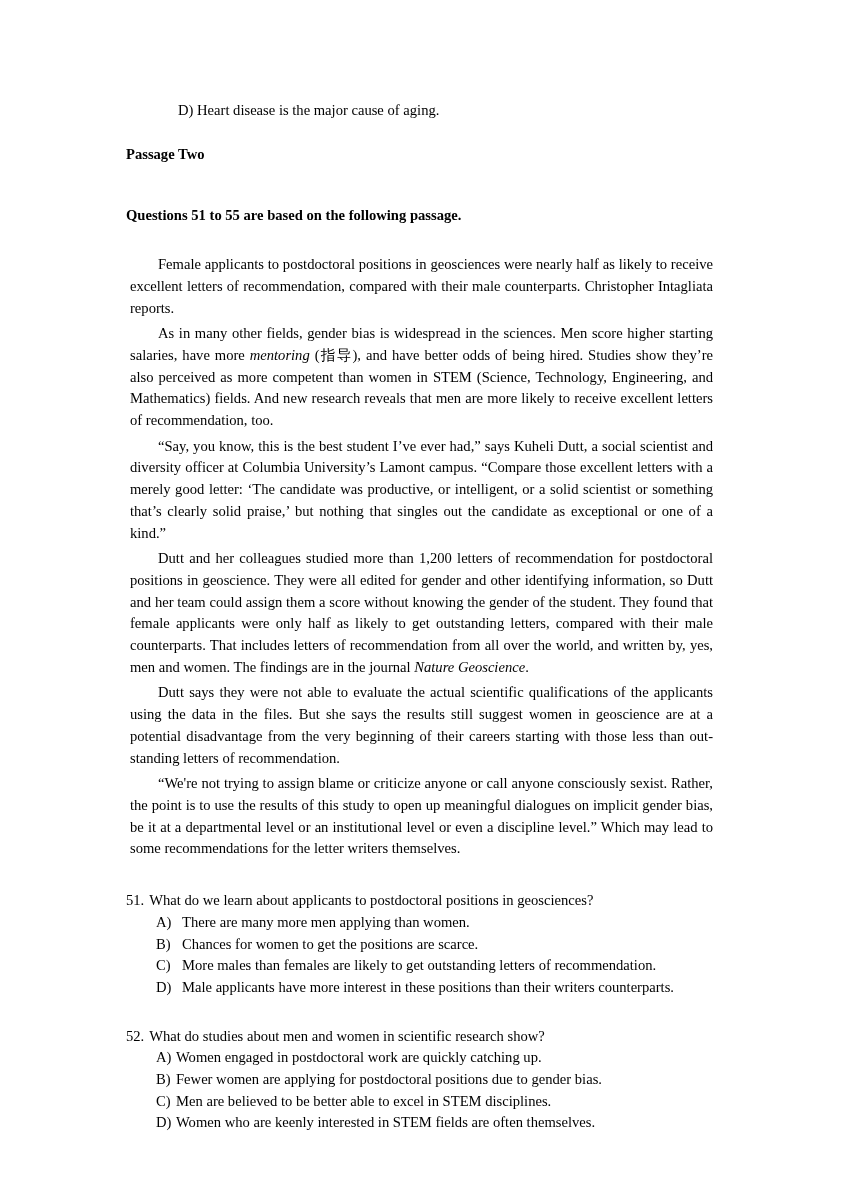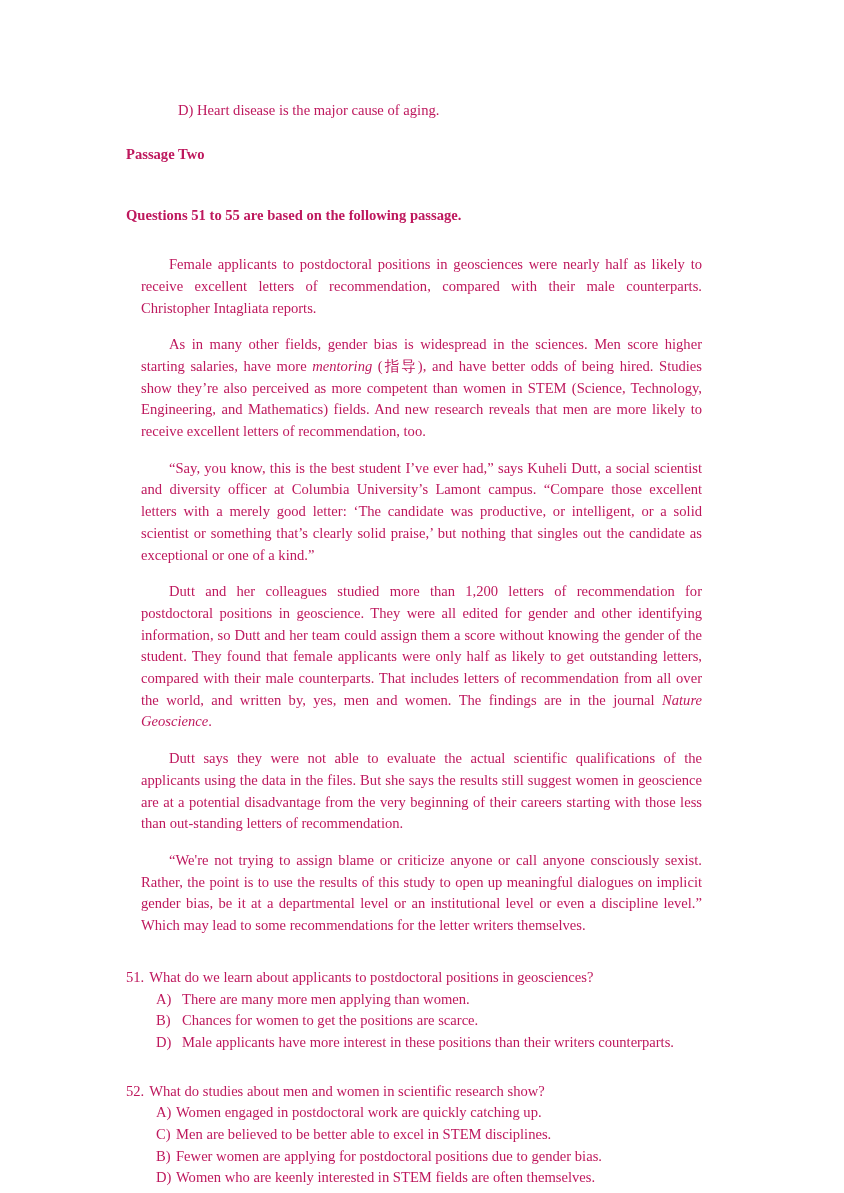--- a/index.html
+++ b/index.html
@@ -5,21 +5,21 @@
   html, body {
     margin: 0;
     padding: 0;
     background: #ffffff;
   }
   .page {
     position: relative;
     width: 844px;
     height: 1193px;
     background: #ffffff;
-    color: #be185d;
+    color: #000000;
     font-family: "Liberation Serif", "DejaVu Serif", serif;
     font-size: 14.6px;
     line-height: 21.7px;
     overflow: hidden;
   }
   .content {
     position: absolute;
     left: 126px;
     top: 100px;
     width: 591px;
@@ -32,21 +32,21 @@
     margin-top: 22px;
   }
   .section-directions {
     font-weight: 700;
     margin-top: 40px;
   }
   .passage {
     margin-top: 27px;
   }
   .para {
-    margin: 15px;
+    margin: 4px;
     text-align: justify;
     text-indent: 28px;
   }
   .para i {
     font-style: italic;
   }
   .question {
     margin-top: 27px;
   }
   .question.first {
@@ -85,30 +85,31 @@
       <p class="para"><span>“We're not trying to assign blame or criticize anyone or call anyone consciously sexist. Rather, the point is to use the results of this study to open up meaningful dialogues on implicit gender bias, be it at a departmental level or an institutional level or even a discipline level.” Which may lead to some recommendations for the letter writers themselves.</span></p>
     </div>
 
     <div class="question first q1">
       <div class="stem">
         <span class="qnum">51.</span><span>What do we learn about applicants to postdoctoral positions in geosciences?</span>
       </div>
       <div class="options">
         <div class="option"><span class="opt-label">A)</span><span class="opt-text">There are many more men applying than women.</span></div>
         <div class="option"><span class="opt-label">B)</span><span class="opt-text">Chances for women to get the positions are scarce.</span></div>
+        <div class="option"><span class="opt-label">C)</span><span class="opt-text">More males than females are likely to get outstanding letters of recommendation.</span></div>
         <div class="option"><span class="opt-label">D)</span><span class="opt-text">Male applicants have more interest in these positions than their writers counterparts.</span></div>
       </div>
     </div>
 
     <div class="question q2">
       <div class="stem">
         <span class="qnum">52.</span><span>What do studies about men and women in scientific research show?</span>
       </div>
       <div class="options">
         <div class="option"><span class="opt-label">A)</span><span class="opt-text">Women engaged in postdoctoral work are quickly catching up.</span></div>
+        <div class="option"><span class="opt-label">B)</span><span class="opt-text">Fewer women are applying for postdoctoral positions due to gender bias.</span></div>
         <div class="option"><span class="opt-label">C)</span><span class="opt-text">Men are believed to be better able to excel in STEM disciplines.</span></div>
-        <div class="option"><span class="opt-label">B)</span><span class="opt-text">Fewer women are applying for postdoctoral positions due to gender bias.</span></div>
         <div class="option"><span class="opt-label">D)</span><span class="opt-text">Women who are keenly interested in STEM fields are often themselves.</span></div>
       </div>
     </div>
 
   </div>
 </div>
 
 </body></html>

